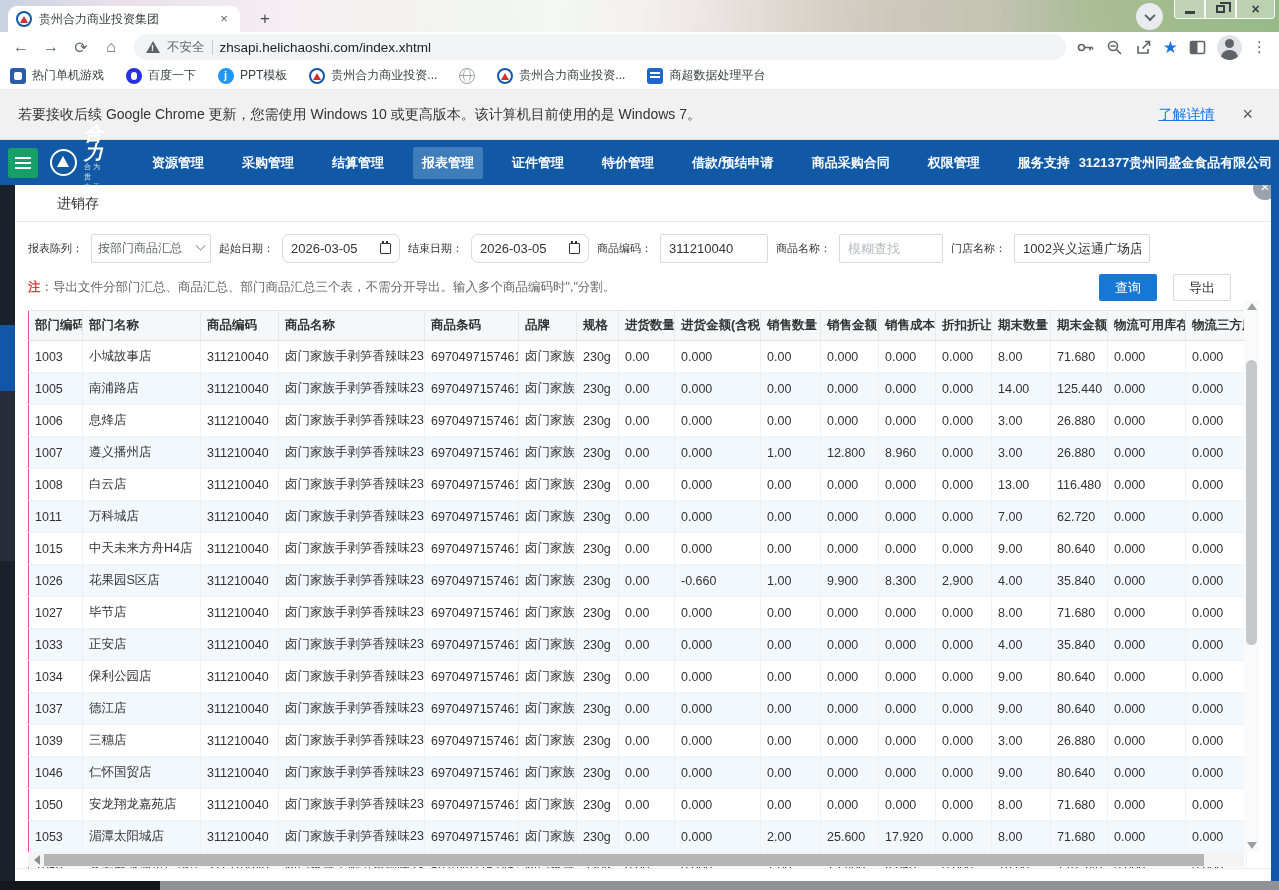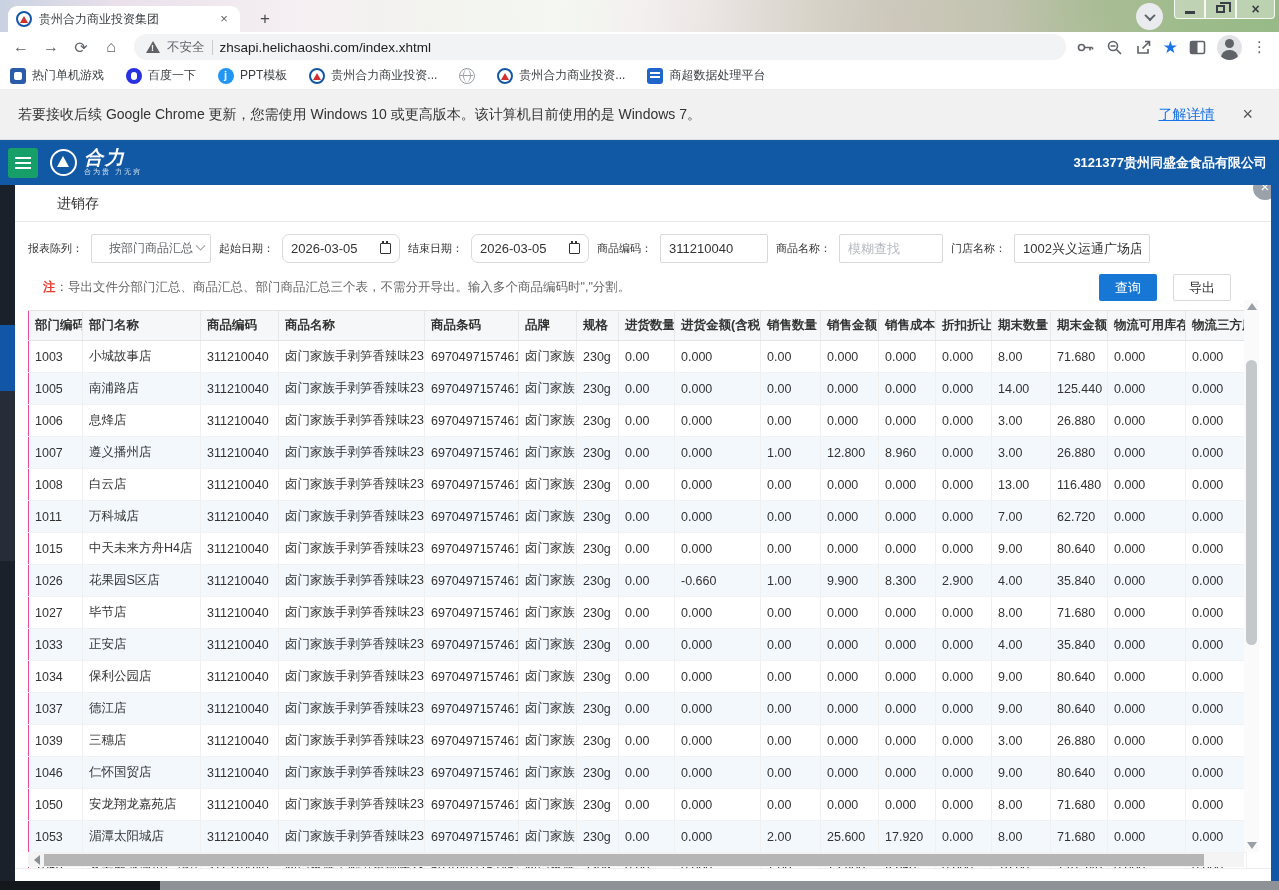--- a/index.html
+++ b/index.html
@@ -115,33 +115,33 @@
   .bluestrip { position:absolute; left:1271px; top:185px; width:8px; height:696px; background:#1256a8; z-index:4; }
   .content { position:relative; margin-left:15px; width:1256px; height:683px; background:#fff; overflow:hidden; }
   .modal-close { position:absolute; left:1238px; top:-9px; width:24px; height:24px; border-radius:50%;
     background:#9aa1ab; color:#fff; text-align:center; line-height:22px; font-size:15px; z-index:9; }
   .panel-head { height:37px; line-height:37px; padding-left:42px; font-size:14px; color:#333;
     border-bottom:1px solid #e8e8e8; }
   .filters { display:flex; align-items:center; padding:12px 0 0 13px; gap:8px; white-space:nowrap; }
   .f-label { font-size:11px; color:#333; }
   .f-select { width:120px; height:29px; border:1px solid #d9d9d9; border-radius:2px; background:#fff;
     display:flex; align-items:center; padding:0 6px; gap:4px; }
-  .f-select span { flex:1; font-size:12px; color:#606266;text-align:right; }
+  .f-select span { flex:1; font-size:12px; color:#606266; }
   .sel-chev { width:7px; height:7px; border-right:1.5px solid #999; border-bottom:1.5px solid #999;
     transform:rotate(45deg) translate(-2px,-2px); }
   .f-input { height:29px; border:1px solid #d9d9d9; border-radius:2px; background:#fff;
     display:flex; align-items:center; padding:0 8px; gap:5px; }
   .f-input input { border:none; outline:none; width:100%; font-size:13px; color:#333;
     font-family:"Liberation Sans","DejaVu Sans",sans-serif; background:transparent; }
   .f-input input::placeholder { color:#b5b9bf; }
   .w-date { width:118px;border-radius:7px; } .w-code { width:108px; } .w-name { width:104px;align-items:center; } .w-store { width:136px; }
   .cal-ic { flex:0 0 11px; width:11px; height:11px; border:1.5px solid #333; border-radius:1px; position:relative; }
   .cal-ic::before { content:""; position:absolute; left:1px; top:-3px; width:2px; height:3px; background:#333;
     box-shadow:4px 0 0 #333; }
-  .note-row { display:flex; align-items:center; padding:11px 40px 0 28px; }
+  .note-row { display:flex; align-items:center; padding:11px 40px 0 13px; }
   .note-text { font-size:12.5px; color:#666; }
   .note-red { color:#e83a30; }
   .btns { margin-left:auto; display:flex; gap:16px; }
   .btn-query { width:58px; height:27px; background:#1677d4; color:#fff; font-size:13px; border:none;
     border-radius:2px; font-family:inherit; }
   .btn-export { width:58px; height:27px; background:#fff; color:#333; font-size:13px;
     border:1px solid #d9d9d9; border-radius:2px; font-family:inherit; }
 
   
   .tablewrap { margin:9px 0 0 13px; width:1216px; }
@@ -274,20 +274,32 @@
       <i></i>
       <i></i>
     </div>
   <div class="brandbox">
     <span class="emblem"></span>
     <span class="brandtxt">
       <div class="brand-name">合力</div>
       <div class="brand-tag">合为贵 力无穷</div>
     </span>
   </div>
+  <div class="navmenu">
+      <div class="nav-item">资源管理</div>
+      <div class="nav-item">采购管理</div>
+      <div class="nav-item">结算管理</div>
+      <div class="nav-item active">报表管理</div>
+      <div class="nav-item">证件管理</div>
+      <div class="nav-item">特价管理</div>
+      <div class="nav-item">借款/预结申请</div>
+      <div class="nav-item">商品采购合同</div>
+      <div class="nav-item">权限管理</div>
+      <div class="nav-item">服务支持</div>
+    </div>
   <div class="nav-company">3121377贵州同盛金食品有限公司</div>
 
 </div>
 
 <div class="siderail">
   <div class="rail-active"></div>
   <div class="rail-mid"></div>
 </div>
 <div class="bluestrip"></div>
 

